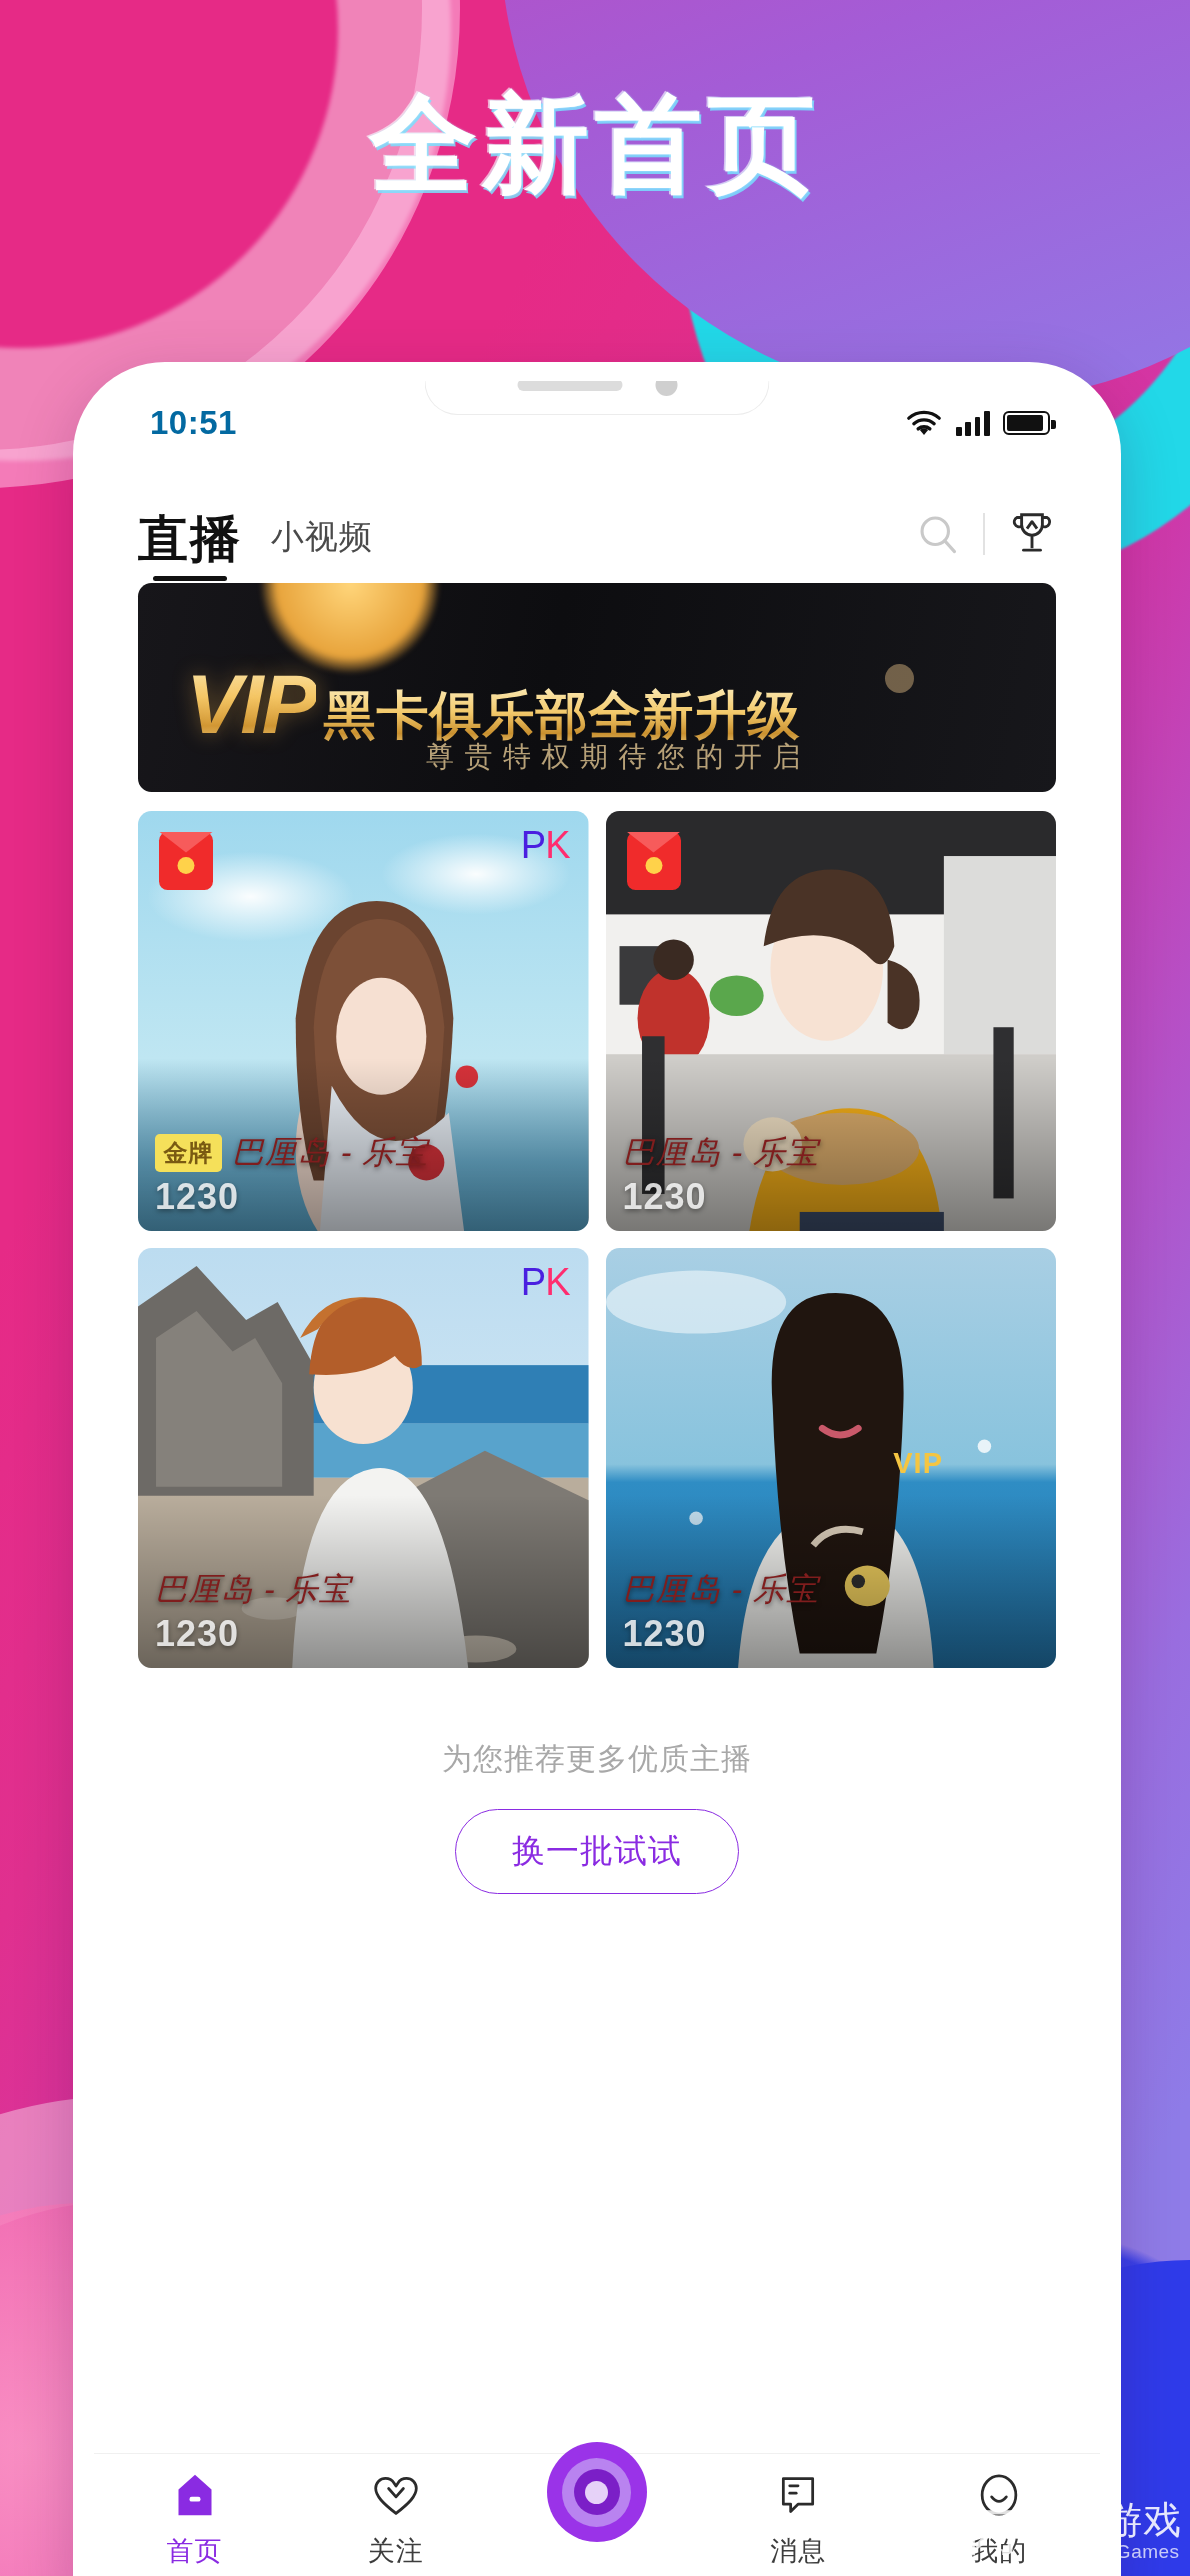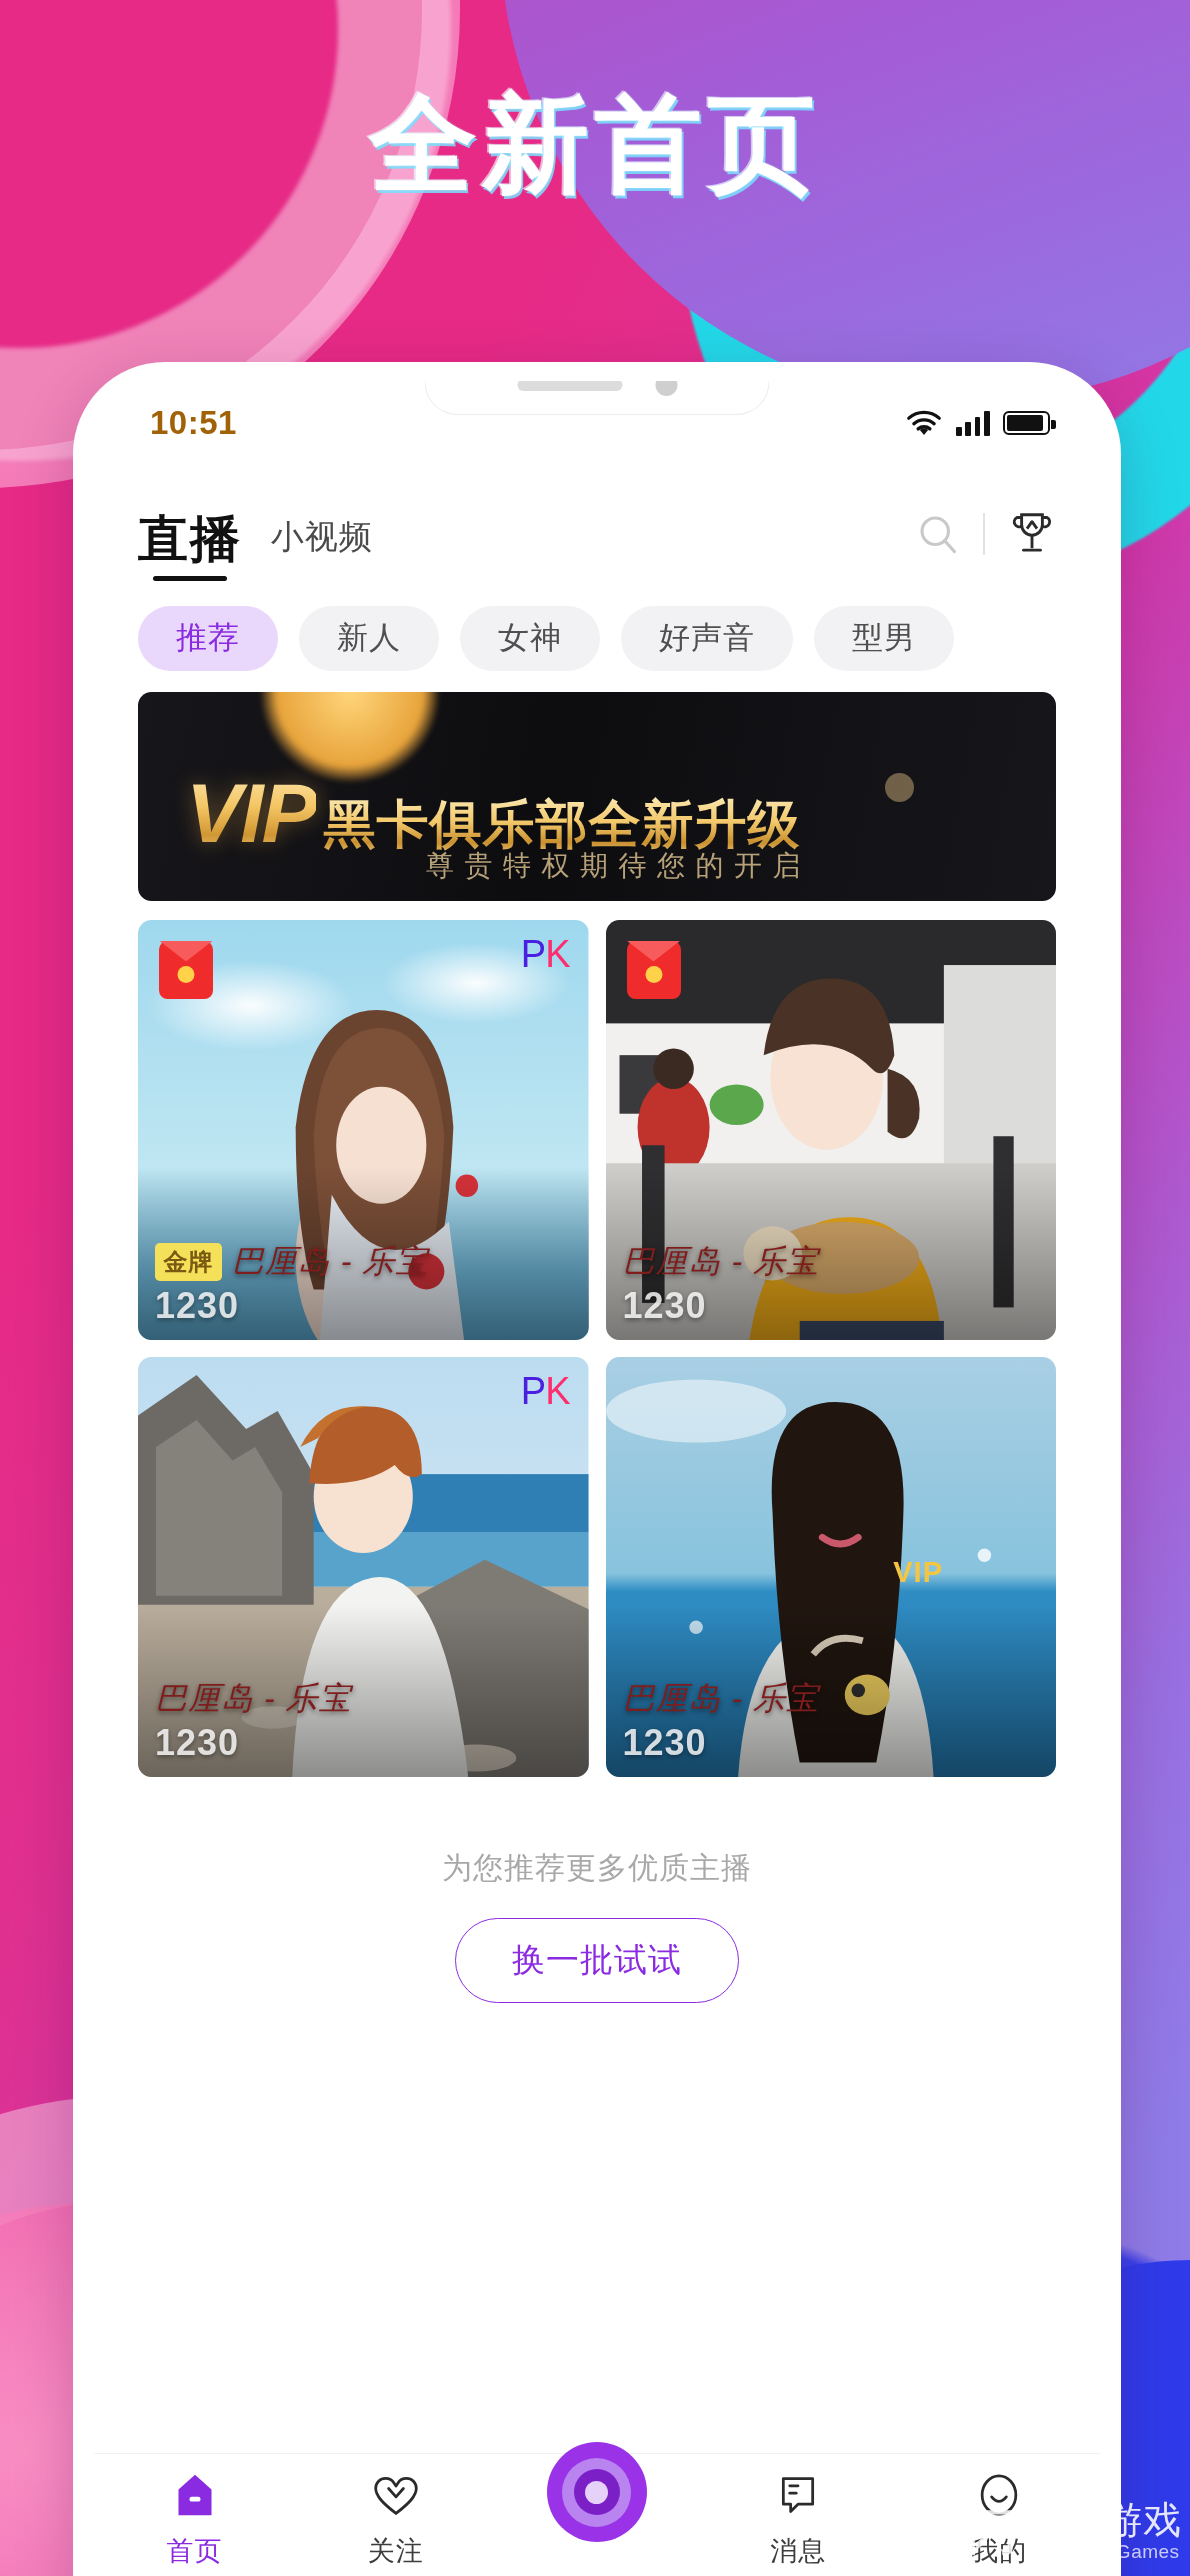--- a/index.html
+++ b/index.html
@@ -95,21 +95,21 @@
     position:absolute; left:21px; right:21px; top:19px; bottom:0;
     background:#fff; border-radius:77px 77px 0 0; overflow:hidden;
   }
 
   
   #statusbar {
     position:relative; height:84px;
     display:flex; align-items:center; justify-content:space-between;
     padding:0 50px 0 56px;
   }
-  .sb-time { font-size:33px; font-weight:bold; color:#a16207; letter-spacing:0.5px; }
+  .sb-time { font-size:33px; font-weight:bold; color:#0369a1; letter-spacing:0.5px; }
   .notch {
     position:absolute; left:50%; top:-25px; transform:translateX(-50%);
     width:345px; height:59px; background:#fff;
     border-radius:0 0 33px 33px;
     border:1px solid #ececec; border-top:none;
     display:flex; align-items:center; justify-content:center; gap:33px;
   }
   .speaker { width:105px; height:12.5px; background:#dcdcdc; border-radius:6.7px; }
   .camera { width:22px; height:22px; background:#cfcfcf; border-radius:50%; }
   .sb-icons { display:flex; align-items:center; gap:13.4px; }
@@ -354,27 +354,20 @@
           <path d="M6.6 3h10.8v5.2a5.4 5.4 0 0 1-10.8 0V3z" fill="none" stroke="#2b2b2b" stroke-width="1.5"></path>
           <path d="M6.6 4.4H4.2a2.4 2.4 0 0 0 2.4 4.6" fill="none" stroke="#2b2b2b" stroke-width="1.5"></path>
           <path d="M17.4 4.4h2.4a2.4 2.4 0 0 1-2.4 4.6" fill="none" stroke="#2b2b2b" stroke-width="1.5"></path>
           <line x1="12" y1="13.6" x2="12" y2="20.4" stroke="#2b2b2b" stroke-width="1.5"></line>
           <line x1="7.6" y1="21.4" x2="16.4" y2="21.4" stroke="#2b2b2b" stroke-width="1.5" stroke-linecap="round"></line>
           <path d="M9.4 10.2L12 6.6l2.6 3.6" fill="none" stroke="#2b2b2b" stroke-width="1.5" stroke-linejoin="round"></path>
         </svg>
       </div>
     </div>
 
-    <div id="pills">
-      <div class="pill active">推荐</div>
-      <div class="pill">新人</div>
-      <div class="pill">女神</div>
-      <div class="pill">好声音</div>
-      <div class="pill">型男</div>
-    </div>
 
     <div id="content">
 
       <div id="vip-banner">
         <div class="vip-glow"></div>
         <div class="vip-dot"></div>
         <div class="vip-row">
           <span class="vip-word">VIP</span>
           <span class="vip-cn">黑卡俱乐部全新升级</span>
         </div>

